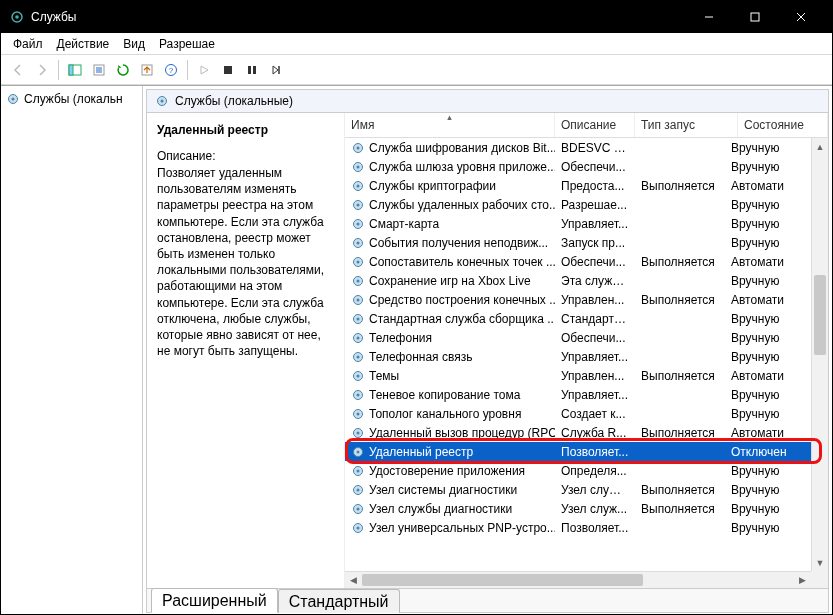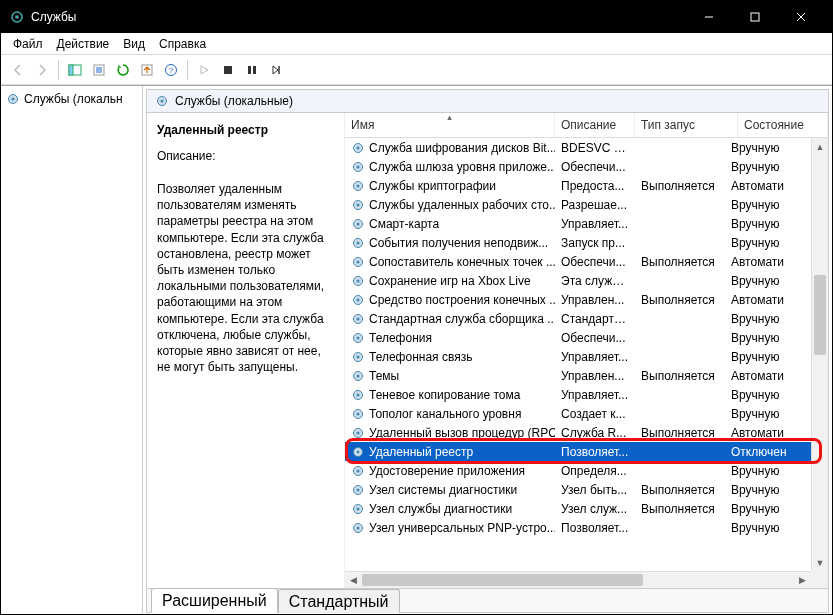--- a/index.html
+++ b/index.html
@@ -107,21 +107,21 @@
     display: flex;
     min-height: 0;
   }
   .detail {
     width: 198px;
     border-right: 1px solid #eee;
     padding: 10px 10px 0 10px;
     overflow: hidden;
   }
   .detail .svc-name { font-weight: bold; margin-bottom: 12px; }
-  .detail .desc-label { margin-bottom: 18px; }
+  .detail .desc-label { margin-bottom: 2px; }
   .detail .desc-text { line-height: 1.35; }
   .listwrap {
     flex: 1;
     display: flex;
     flex-direction: column;
     min-width: 0;
     position: relative;
   }
   .list-header {
     display: flex;
@@ -261,21 +261,21 @@
           <line x1="9" y1="1" x2="1" y2="9" stroke-width="1"></line>
         </svg>
       </div>
   </div>
 </div>
 
 <div class="menubar">
   <div class="mitem"><span>Файл</span></div>
   <div class="mitem"><span>Действие</span></div>
   <div class="mitem"><span>Вид</span></div>
-  <div class="mitem"><span>Справка</span></div>
+  <div class="mitem"><span>Разрешае</span></div>
 </div>
 
 <div class="toolbar">
   <div class="tbtn disabled">
       <svg viewBox="0 0 14 14">
         <path d="M9 2 L4 7 L9 12" fill="none" stroke="#bbb" stroke-width="1.5"></path>
       </svg>
     </div>
   <div class="tbtn disabled">
       <svg viewBox="0 0 14 14">
@@ -638,21 +638,21 @@
             <div class="row">
               <div class="cell c-name">
                 <span class="gear-icon">
                   <svg viewBox="0 0 14 14">
                     <circle cx="7" cy="7" r="4.5" fill="#cde" stroke="#48a"></circle>
                     <circle cx="7" cy="7" r="1.5" fill="#48a"></circle>
                   </svg>
                 </span>
                 <span>Узел системы диагностики</span>
               </div>
-              <div class="cell c-desc">Узел быть...</div>
+              <div class="cell c-desc">Узел служб...</div>
               <div class="cell c-state">Выполняется</div>
               <div class="cell c-start">Вручную</div>
             </div>
             <div class="row">
               <div class="cell c-name">
                 <span class="gear-icon">
                   <svg viewBox="0 0 14 14">
                     <circle cx="7" cy="7" r="4.5" fill="#cde" stroke="#48a"></circle>
                     <circle cx="7" cy="7" r="1.5" fill="#48a"></circle>
                   </svg>

